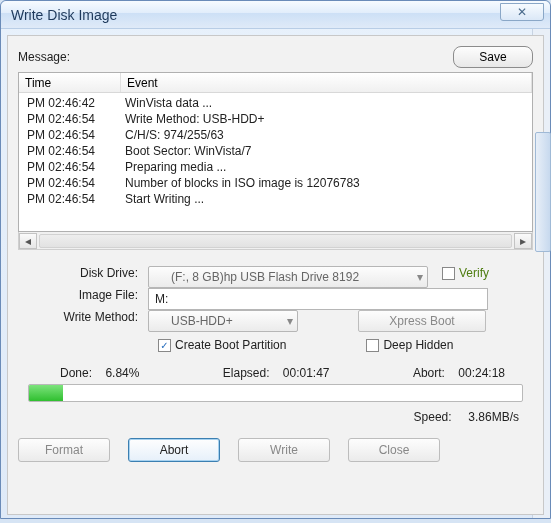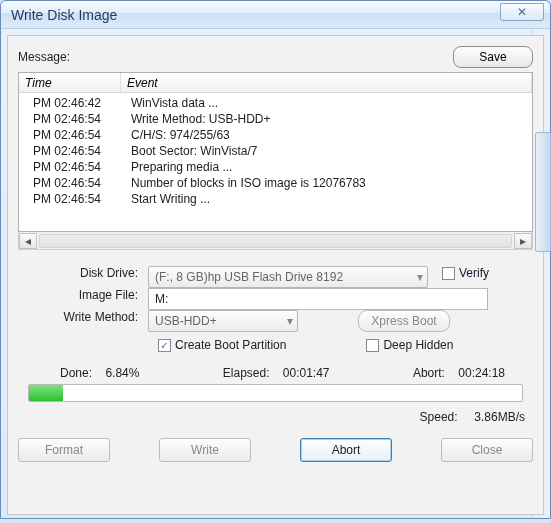--- a/index.html
+++ b/index.html
@@ -12,54 +12,54 @@
 .close-btn { position:absolute; right:6px; top:2px; width:44px; height:18px; background:linear-gradient(to bottom,#f7fbff,#dbe8f7); border:1px solid #8aa7c7; border-radius:0 0 3px 3px; display:flex; align-items:center; justify-content:center; color:#4a6b8c; font-size:11px;}
 
 .client { background:#f2f2f2; margin:6px; border:1px solid #c8c8c8; height:480px; position:relative; padding:10px 10px 0 10px;}
 
 .top-row { display:flex; justify-content:space-between; align-items:center; margin-bottom:4px;}
 .top-row .lbl { color:#222;}
 .save-btn { width:80px; height:22px; background:linear-gradient(to bottom,#fdfdfd,#e8e8e8); border:1px solid #8c8c8c; border-radius:8px;}
 
 .log-box { background:#fff; border:1px solid #b0b0b0; height:160px; position:relative; }
 .log-header { display:flex; border-bottom:1px solid #d8d8d8; background:linear-gradient(to bottom,#fff,#f0f0f0); height:20px;}
-.log-header div { padding:3px 6px; border-right:1px solid #e0e0e0;font-style:italic;}
+.log-header div { padding:3px 6px; border-right:1px solid #e0e0e0;}
 .col-time{ width:102px;}
 .col-event{ flex:1;}
-.log-body { padding:2px 0; overflow:hidden; height:174px;margin-left:6px;}
+.log-body { padding:2px 0; overflow:hidden; height:174px;}
 .log-row { display:flex; padding:1px 0;}
 .log-row .t { width:102px; padding-left:8px; color:#222;}
 .log-row .e { flex:1; padding-left:4px; color:#222;}
 
 .vscroll { position:absolute; right:-20px; top:20px; width:18px; height:215px; }
 .vscroll .thumb { position:absolute; top:40px; width:16px; height:120px; background:linear-gradient(to right,#e8eff8,#c7d9ee); border:1px solid #9fb9d6; border-radius:2px;}
 
 .hscroll { height:18px; background:#f0f0f0; border:1px solid #cfcfcf; border-top:none; display:flex; align-items:center; position:relative; margin-bottom:16px;}
 .hscroll .arrow { width:18px; height:16px; display:flex; align-items:center; justify-content:center; color:#555; background:linear-gradient(to bottom,#fafafa,#e6e6e6); border:1px solid #c3c3c3;}
 .hscroll .track { flex:1; height:14px; margin:0 2px; background:linear-gradient(to bottom,#eee,#e2e2e2); border:1px solid #d2d2d2; border-radius:2px; position:relative;}
 
 .form-row { display:flex; align-items:flex-start; margin:0 0;}
 .form-row .flabel { width:130px; text-align:right; padding-right:10px; color:#222;}
-.dd { flex:0 0 280px; height:22px; background:linear-gradient(to bottom,#fdfdfd,#ebebeb); border:1px solid #b6b6b6; border-radius:2px; display:flex; align-items:center; padding:0 6px; color:#666; position:relative;}
+.dd { flex:0 0 280px; height:22px; background:linear-gradient(to bottom,#fdfdfd,#ebebeb); border:1px solid #b6b6b6; border-radius:2px; display:flex; align-items:center; padding:0 22px; color:#666; position:relative;}
 .dd .chev { position:absolute; right:4px; color:#888;}
 .txt { flex:0 0 340px; height:22px; background:#fff; border:1px solid #b6b6b6; padding:0 6px; display:flex; align-items:center; color:#222;}
 .chk { width:13px; height:13px; border:1px solid #888; background:#fff; display:inline-flex; align-items:center; justify-content:center; margin-right:4px; font-size:10px; color:#2a6fbd;}
 .chkrow { display:flex; align-items:center; margin-left:140px; gap:80px; margin-top:6px; margin-bottom:14px;}
 .chkrow label { display:flex; align-items:center; color:#222;}
-.xpress { width:92px; height:22px; margin-left:20px; background:linear-gradient(to bottom,#fdfdfd,#ebebeb); border:1px solid #bdbdbd; border-radius:9px; color:#888;}
-.verify { margin-left:14px; display:flex; align-items:center; color:#0f172a;}
+.xpress { width:128px; height:22px; margin-left:20px; background:linear-gradient(to bottom,#fdfdfd,#ebebeb); border:1px solid #bdbdbd; border-radius:2px; color:#888;}
+.verify { margin-left:14px; display:flex; align-items:center; color:#4d7c0f;}
 
 .stats { display:flex; justify-content:space-between; margin:12px 28px 4px 42px; color:#222;}
 
 .progress { height:18px; margin:4px 10px; background:#fff; border:1px solid #b9b9b9; border-radius:2px; position:relative; overflow:hidden;}
 .progress .fill { height:100%; background:linear-gradient(to bottom,#7de37d,#2fbf2f); }
 .progress .fill::after{content:"";position:absolute;left:0;top:0;height:100%;}
-.speed { text-align:right; margin:8px 8px 14px 0; color:#222;}
+.speed { text-align:right; margin:8px 14px 14px 0; color:#222;}
 
-.btn-row { display:flex; justify-content:space-between; gap:18px; margin-top:6px;}
+.btn-row { display:flex; justify-content:flex-start; gap:18px; margin-top:6px;}
 .btn { width:92px; height:24px; border:1px solid #bdbdbd; background:linear-gradient(to bottom,#fdfdfd,#ebebeb); border-radius:3px; color:#888;}
 .btn.active { color:#222; border:1px solid #3c7fb1; background:linear-gradient(to bottom,#fefefe,#e6f0fa); box-shadow:0 0 0 1px #a7d2f0 inset;}
 
 .outer-scroll { position:absolute; right:0; top:28px; width:18px; bottom:0; background:#e9eff7; border-left:1px solid #c7d3e2;}
 </style>
 </head>
 <body>
 
 <div class="window">
   <div class="titlebar">
@@ -173,19 +173,19 @@
       <div class="fill" id="progress-fill" style="width: 6.84%;"></div>
     </div>
 
     <div class="speed">
       <span>Speed:</span>&nbsp;&nbsp;&nbsp;&nbsp;
       <span>3.86MB/s</span>
     </div>
 
     <div class="btn-row">
       <button class="btn">Format</button>
+      <button class="btn active">Abort</button>
       <button class="btn">Write</button>
-      <button class="btn active">Abort</button>
       <button class="btn">Close</button>
     </div>
 
   </div>
 </div>
 
 </body></html>

